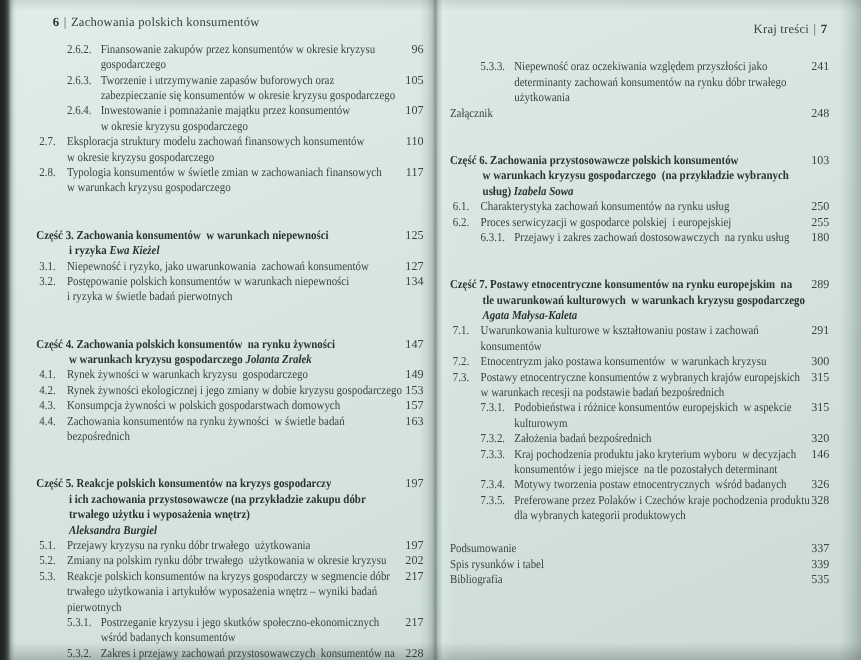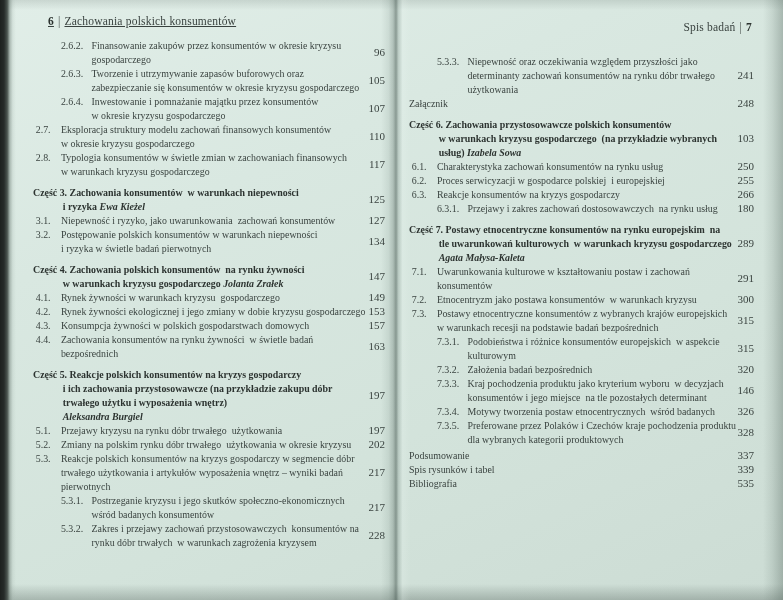--- a/index.html
+++ b/index.html
@@ -32,31 +32,31 @@
   .vignette-top {
     position:absolute; left:0; right:0; top:0; height:10px; z-index:3;
     background:linear-gradient(180deg, rgba(32,46,40,0.12), rgba(32,46,40,0));
   }
   .vignette-bottom {
     position:absolute; left:0; right:0; bottom:0; height:16px; z-index:3;
     background:linear-gradient(0deg, rgba(26,40,34,0.24), rgba(26,40,34,0));
   }
   
   .running-header { position:absolute; font-size:11.5px; letter-spacing:0.2px; color:#39423f; z-index:2; white-space:pre; }
-  #hdr-left { left:48px; top:15px;text-decoration:underline; }
+  #hdr-left { left:48px; top:15px; }
   #hdr-right { right:31px; top:21px; text-align:right; }
   .hdr-num { font-weight:bold; color:#2c3330; }
   .hdr-sep { margin:0 4px; color:#4a534f; font-weight:normal; }
   
   .toc { position:absolute; z-index:2; }
   #toc-left  { left:33px;  top:38px; width:352px; }
   #toc-right { left:409px; top:54px; width:345px; }
-  .entry { display:flex; align-items:center; font-size:11px; line-height:14px; }
-  .entry.gap { margin-top:7px; }
-  .entry.gap-sm { margin-top:2px; }
+  .entry { display:flex; align-items:flex-start; font-size:11px; line-height:14px; }
+  .entry.gap { margin-top:29px; }
+  .entry.gap-sm { margin-top:16px; }
   .txt { flex:1 1 auto; min-width:0; transform:scaleX(0.9); transform-origin:0 50%; }
   .line { white-space:pre; }
   .num { display:inline-block; }
   .l1 .first { padding-left:3px; }
   .l1 .num   { min-width:28px; }
   .l1 .cont  { padding-left:31px; }
   .l2 .first { padding-left:31px; }
   .l2 .num   { min-width:34px; }
   .l2 .cont  { padding-left:65px; }
   .part      { font-weight:bold; color:#2c3330; }
@@ -64,21 +64,21 @@
   .plain .first { padding-left:0; }
   .author { font-weight:bold; font-style:italic; }
   .pg { flex:0 0 32px; text-align:right; font-weight:normal; color:#39423f; font-size:11px; line-height:14px; }
 </style>
 </head>
 <body>
 
 <div class="photo">
   <div class="running-header" id="hdr-left"><span class="hdr-num">6</span><span class="hdr-sep">|</span><span class="hdr-title">Zachowania polskich konsumentów</span></div>
 
-  <div class="running-header" id="hdr-right"><span class="hdr-title">Spis badań</span><span class="hdr-sep">|</span><span class="hdr-num">7</span></div>
+  <div class="running-header" id="hdr-right"><span class="hdr-title">Kraj treści</span><span class="hdr-sep">|</span><span class="hdr-num">7</span></div>
 
   <div class="toc" id="toc-left">
       <div class="entry l2">
         <div class="txt">
           <div class="line first"><span class="num">2.6.2.</span><span class="t">Finansowanie zakupów przez konsumentów w okresie kryzysu</span></div>
           <div class="line cont"><span class="t">gospodarczego</span></div>
         </div>
         <div class="pg">96</div>
       </div>
       <div class="entry l2">
@@ -232,26 +232,20 @@
         <div class="txt">
           <div class="line first"><span class="num">6.1.</span><span class="t">Charakterystyka zachowań konsumentów na rynku usług</span></div>
         </div>
         <div class="pg">250</div>
       </div>
       <div class="entry l1">
         <div class="txt">
           <div class="line first"><span class="num">6.2.</span><span class="t">Proces serwicyzacji w gospodarce polskiej  i europejskiej</span></div>
         </div>
         <div class="pg">255</div>
-      </div>
-      <div class="entry l1">
-        <div class="txt">
-          <div class="line first"><span class="num">6.3.</span><span class="t">Reakcje konsumentów na kryzys gospodarczy</span></div>
-        </div>
-        <div class="pg">266</div>
       </div>
       <div class="entry l2">
         <div class="txt">
           <div class="line first"><span class="num">6.3.1.</span><span class="t">Przejawy i zakres zachowań dostosowawczych  na rynku usług</span></div>
         </div>
         <div class="pg">180</div>
       </div>
       <div class="entry part gap">
         <div class="txt">
           <div class="line first"><span class="t">Część 7. Postawy etnocentryczne konsumentów na rynku europejskim  na</span></div>

